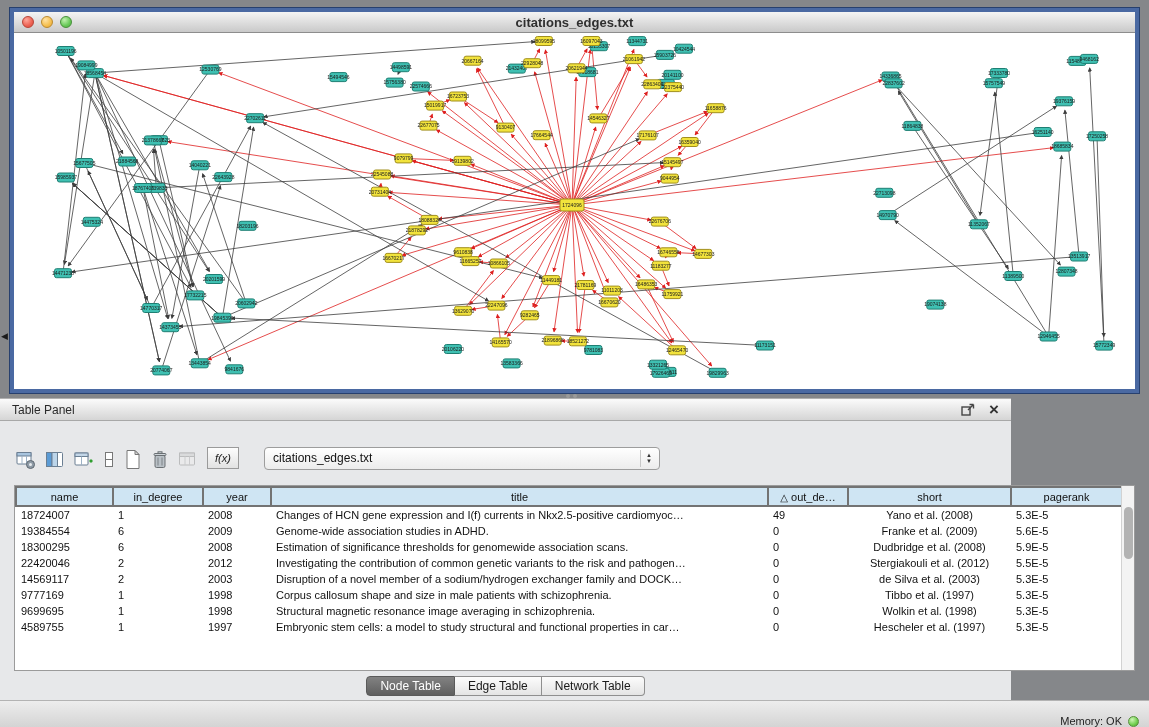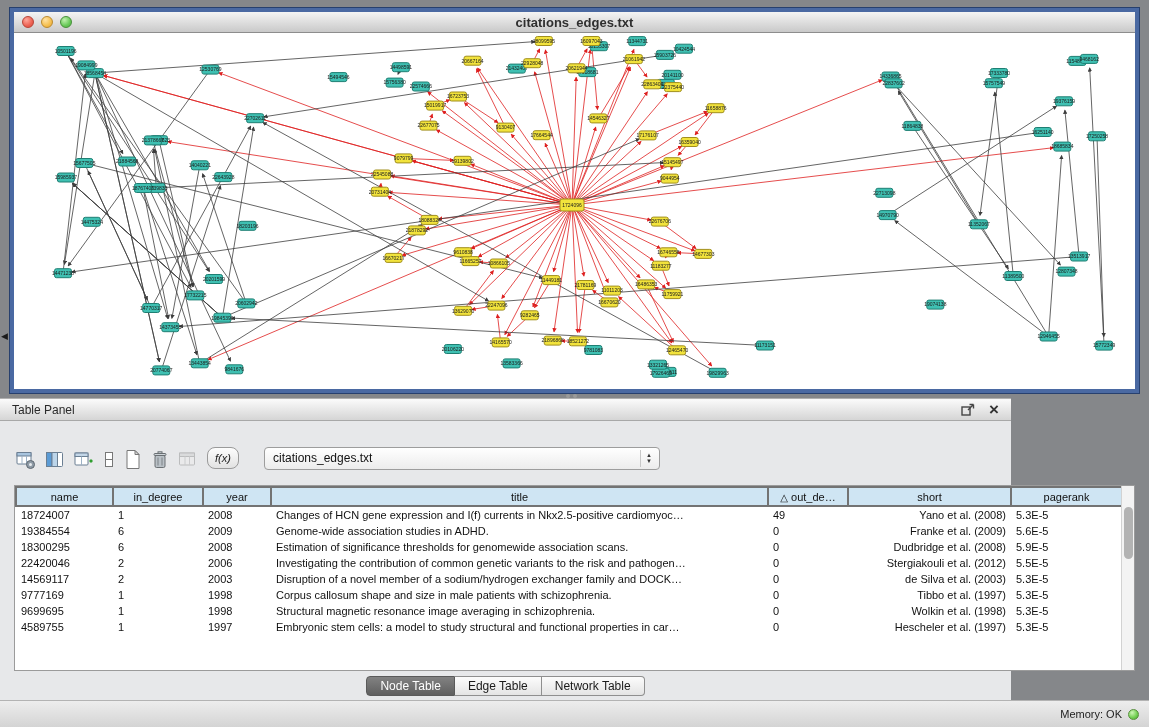--- a/index.html
+++ b/index.html
@@ -29,54 +29,54 @@
   .panel-header { height:22px; background:linear-gradient(#fbfbfb,#d5d5d5); border-bottom:1px solid #a8a8a8;
     display:flex; align-items:center; padding:0 12px; }
   .panel-title { font-size:12px; color:#2a2a2a; }
   .ph-spacer { flex:1; }
   .float-icon { display:flex; align-items:center; }
   .close-icon { font-size:17px; font-weight:bold; color:#333; margin-left:14px; line-height:1; }
 
   .toolbar { position:absolute; left:16px; top:44px; height:30px; display:flex; align-items:center; gap:9px; }
   .tb-icon { height:24px; display:flex; align-items:flex-end; }
   .tb-icon.disabled { opacity:.45; }
-  .fx-btn { width:32px; height:22px; border:1px solid #9a9a9a; border-radius:8px;
+  .fx-btn { width:32px; height:22px; border:1px solid #9a9a9a; border-radius:0;
     background:linear-gradient(#fdfdfd,#e2e2e2); font-style:italic; font-size:11px; color:#222;
     display:flex; align-items:center; justify-content:center; }
   .dropdown { margin-left:16px; width:396px; height:23px; border:1px solid #9d9d9d; border-radius:4px;
     background:linear-gradient(#ffffff,#ececec); display:flex; align-items:center; padding:0 2px 0 8px;
     font-size:12px; color:#111; }
   .dd-label { flex:1; }
   .dd-arrows { display:flex; flex-direction:column; align-items:center; justify-content:center;
     font-size:6px; line-height:6px; color:#333; padding:0 5px; border-left:1px solid #c8c8c8; height:17px; }
 
   .grid-wrap { position:absolute; left:14px; top:86px; width:1121px; height:186px;
     background:#fff; border:1px solid #9b9b9b; overflow:hidden; }
   table.grid { border-collapse:collapse; table-layout:fixed; width:1106px; font-size:11px; }
   .grid th { height:19px; background:#cfe5f3; border:2px solid #737373; font-weight:normal;
     color:#111; text-align:center; padding:0 2px; overflow:hidden; white-space:nowrap; }
   .grid td { height:16px; line-height:16px; padding:0 5px; color:#111;
     white-space:nowrap; overflow:hidden; }
-  .grid td.c-center { text-align:right; }
+  .grid td.c-center { text-align:center; }
   .sort-glyph { font-size:10px; margin-right:3px; }
 
   .vscroll { position:absolute; right:0; top:0; width:13px; height:184px; background:#f3f3f3; border-left:1px solid #d2d2d2; }
   .vthumb { position:absolute; left:2px; top:21px; width:9px; height:52px; background:#b3b3b3; border-radius:5px; }
 
   .tabs { position:absolute; left:0; top:277px; width:100%; display:flex; justify-content:center; }
   .tab { height:20px; padding:0 13px; font-size:12px; border:1px solid #8f8f8f;
     background:linear-gradient(#fcfcfc,#e4e4e4); color:#1a1a1a; display:flex; align-items:center; }
   .tab.selected { background:linear-gradient(#828282,#5f5f5f); color:#fff; border-color:#5a5a5a; }
   .tab:first-child { border-radius:4px 0 0 4px; }
   .tab:nth-child(2) { border-left:none; }
   .tab:last-child { border-left:none; border-radius:0 4px 4px 0; }
 
   .status-bar { position:absolute; left:0; top:700px; width:1149px; height:27px;
     background:linear-gradient(#ededed,#d4d4d4); border-top:1px solid #b3b3b3;
-    display:flex; align-items:center; justify-content:flex-end; padding:0 10px; gap:6px; }
+    display:flex; align-items:flex-end; justify-content:flex-end; padding:0 10px; gap:6px; }
   .mem-label { font-size:11px; color:#222; }
   .mem-dot { width:11px; height:11px; border-radius:50%;
     background:radial-gradient(circle at 35% 30%, #cdf6b4, #6fce4e 60%, #4da32f); border:1px solid #578f3c; }
 </style>
 </head>
 <body>
 
 <div class="net-window">
   <div class="titlebar">
     <div class="lights">
@@ -831,21 +831,21 @@
             <td>6</td>
             <td>2008</td>
             <td>Estimation of significance thresholds for genomewide association scans.</td>
             <td>0</td>
             <td class="c-center">Dudbridge et al. (2008)</td>
             <td>5.9E-5</td>
           </tr>
           <tr>
             <td>22420046</td>
             <td>2</td>
-            <td>2006</td>
+            <td>2012</td>
             <td>Investigating the contribution of common genetic variants to the risk and pathogen…</td>
             <td>0</td>
             <td class="c-center">Stergiakouli et al. (2012)</td>
             <td>5.5E-5</td>
           </tr>
           <tr>
             <td>14569117</td>
             <td>2</td>
             <td>2003</td>
             <td>Disruption of a novel member of a sodium/hydrogen exchanger family and DOCK…</td>

